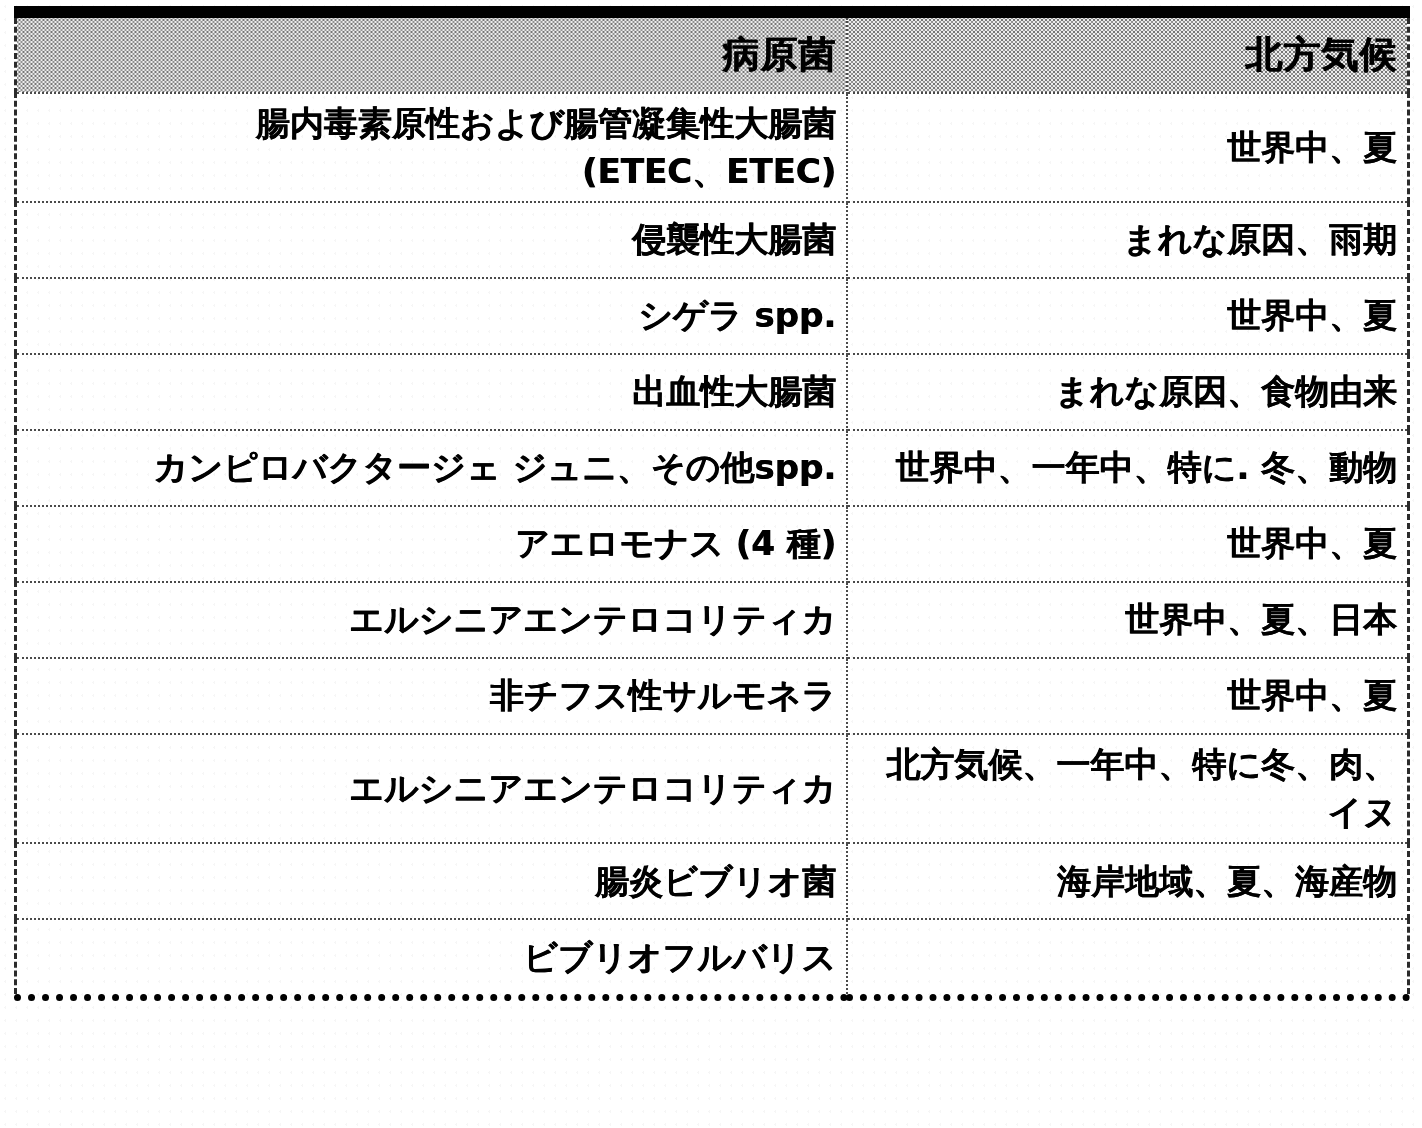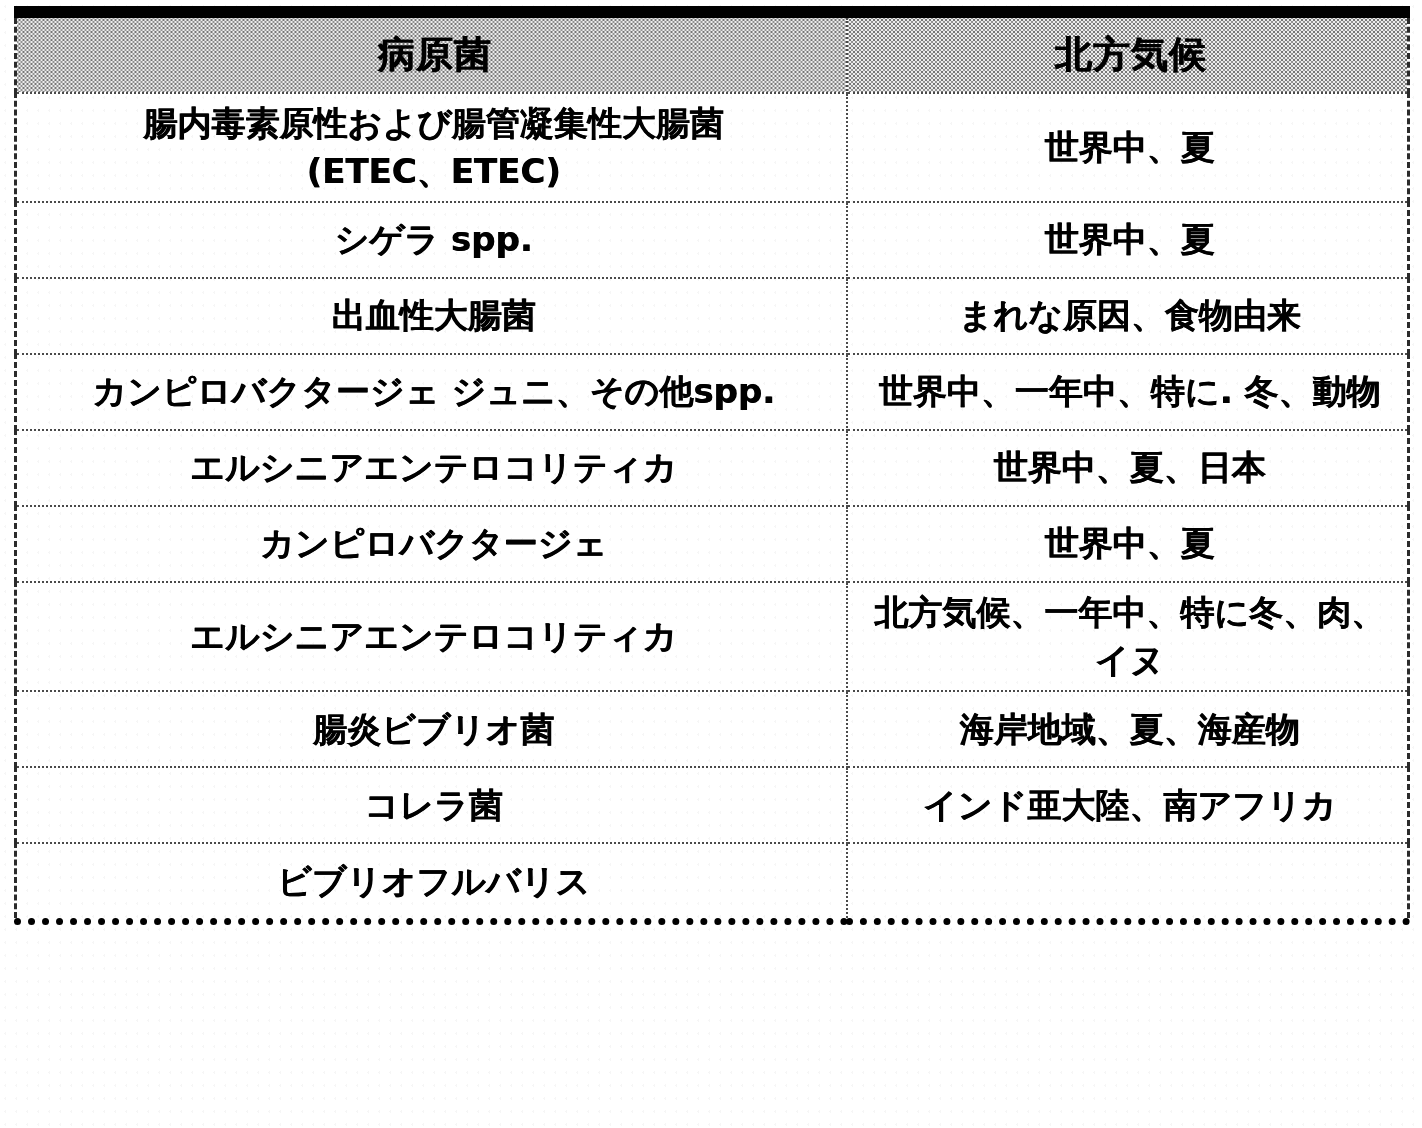--- a/index.html
+++ b/index.html
@@ -26,21 +26,21 @@
     
     border-left: 3px dashed #2b2b2b;
     border-right: 3px dashed #2b2b2b;
     border-bottom: 7px dotted #000000;
     border-top: 12px solid #000000;
   }
   th, td {
     border: 2px dotted #4a4a4a;
     color: #000000;
     vertical-align: middle;
-    text-align: center;
+    text-align: right;
     overflow: hidden;
   }
   th {
     height: 66px;
     padding: 4px 10px 4px 16px;
     font-size: 37px;
     font-weight: 700;
     letter-spacing: 1px;
     
     background:
@@ -76,50 +76,54 @@
         <th>北方気候</th>
       </tr>
     </thead>
     <tbody>
         <tr>
           <td>腸内毒素原性および腸管凝集性大腸菌
  (ETEC、ETEC)</td>
           <td>世界中、夏</td>
         </tr>
         <tr>
+          <td>侵襲性大腸菌</td>
+          <td>まれな原因、雨期</td>
+        </tr>
+        <tr>
           <td>シゲラ spp.</td>
           <td>世界中、夏</td>
         </tr>
         <tr>
           <td>出血性大腸菌</td>
           <td>まれな原因、食物由来</td>
         </tr>
         <tr>
           <td>カンピロバクタージェ ジュニ、その他spp.</td>
           <td>世界中、一年中、特に. 冬、動物</td>
         </tr>
         <tr>
+          <td>アエロモナス (4 種)</td>
+          <td>世界中、夏</td>
+        </tr>
+        <tr>
           <td>エルシニアエンテロコリティカ</td>
           <td>世界中、夏、日本</td>
         </tr>
         <tr>
-          <td>カンピロバクタージェ</td>
+          <td>非チフス性サルモネラ</td>
           <td>世界中、夏</td>
         </tr>
         <tr>
           <td>エルシニアエンテロコリティカ</td>
           <td>北方気候、一年中、特に冬、肉、イヌ</td>
         </tr>
         <tr>
           <td>腸炎ビブリオ菌</td>
           <td>海岸地域、夏、海産物</td>
         </tr>
         <tr>
-          <td>コレラ菌</td>
-          <td>インド亜大陸、南アフリカ</td>
-        </tr>
-        <tr>
           <td>ビブリオフルバリス</td>
           <td></td>
         </tr>
       </tbody>
   </table>
 </div>
 
 </body></html>

